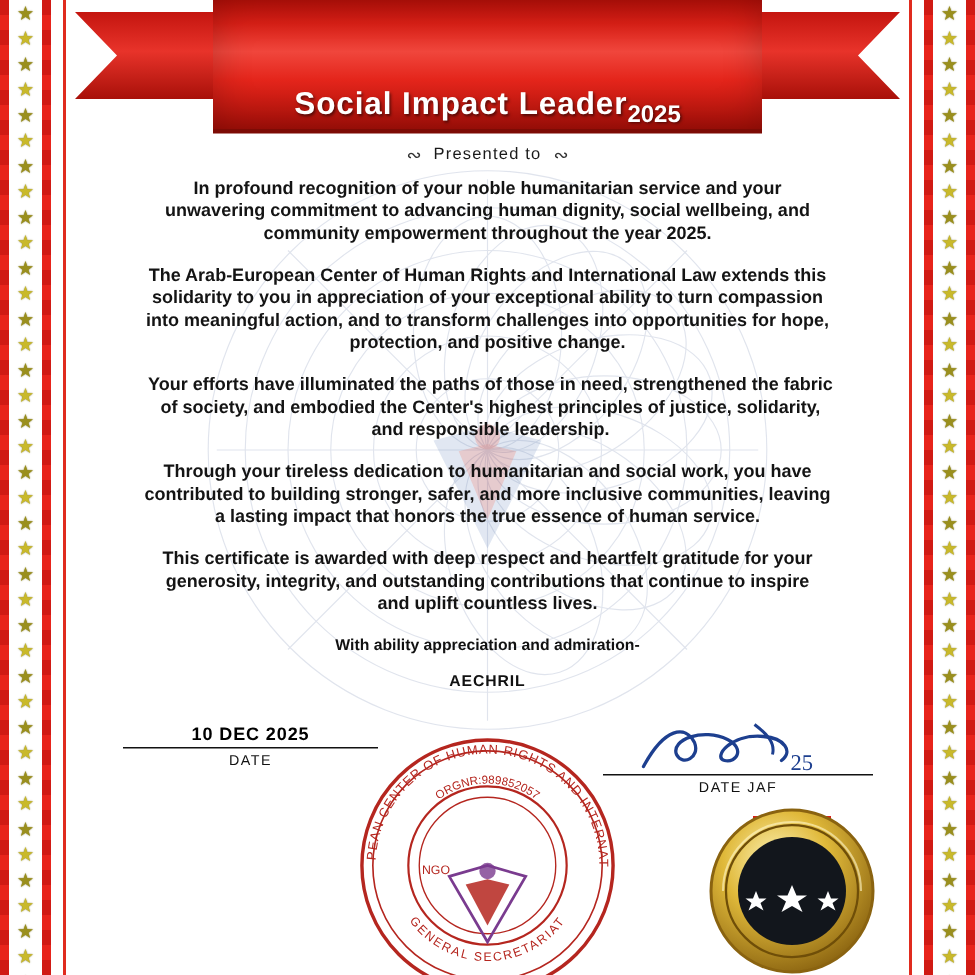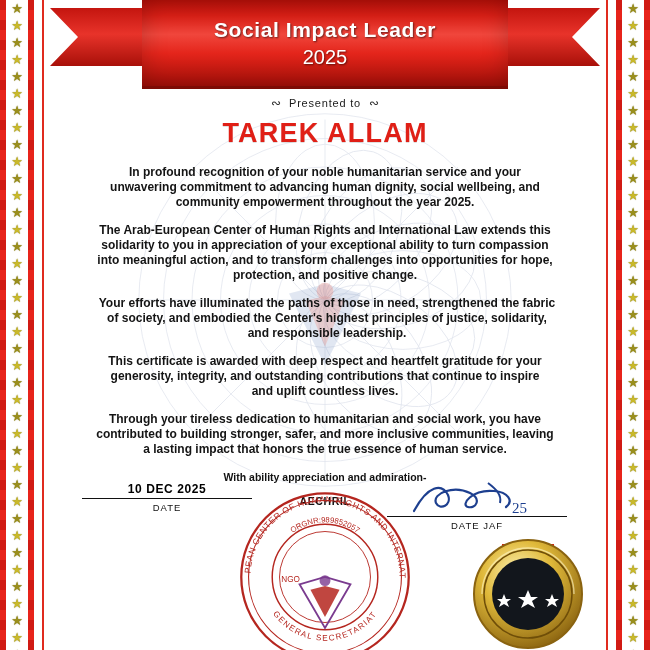--- a/index.html
+++ b/index.html
@@ -120,37 +120,37 @@
     height: 86px;
     background:
       linear-gradient(to bottom,
         #b81009 0%,
         #d81f16 18%,
         #f0463c 40%,
         #e4251b 62%,
         #a60f08 100%);
     border-bottom: 3px solid #7d0b05;
     display: flex;
-    flex-direction: column;
-    align-items: center;
+    flex-direction: row;
+    align-items: flex-end;
     justify-content: center;
     box-shadow: inset 0 0 26px rgba(0,0,0,0.22);
   }
   .ribbon-title {
     color: #ffffff;
     font-size: 21px;
     font-weight: bold;
     letter-spacing: 0.6px;
     text-shadow: 1px 1px 2px rgba(0,0,0,0.55);
     margin-bottom: 4px;
   }
   .ribbon-year {
     color: #ffffff;
-    font-size: 20px;
-    font-weight: normal;
+    font-size: 16px;
+    font-weight: bold;
     text-shadow: 1px 1px 2px rgba(0,0,0,0.55);
   }
 
   
   .watermark {
     position: absolute;
     left: 50%;
     top: 300px;
     transform: translate(-50%, -50%);
     width: 380px;
@@ -229,21 +229,21 @@
     font-size: 10.5px;
     font-weight: bold;
     letter-spacing: 0.6px;
     margin-bottom: 10px;
   }
 
   
   .sign-area {
     position: absolute;
     left: 60px;
-    right: 63px;
+    right: 48px;
     top: 482px;
     height: 60px;
   }
   .sign-block {
     position: absolute;
     text-align: center;
   }
   .sign-block.date { left: 22px; width: 170px; }
   .sign-block.signature { right: 20px; width: 180px; }
 
@@ -440,27 +440,26 @@
   </div>
 
   <div class="content">
 
     <div class="presented-row">
       <span class="swirl">∾</span>
       <span class="presented-text">Presented to</span>
       <span class="swirl">∾</span>
     </div>
 
-    <div class="recipient">TAREK ALLAM</div>
 
     <p class="para p1">In profound recognition of your noble humanitarian service and your unwavering commitment to advancing human dignity, social wellbeing, and community empowerment throughout the year 2025.</p>
     <p class="para p2">The Arab-European Center of Human Rights and International Law extends this solidarity to you in appreciation of your exceptional ability to turn compassion into meaningful action, and to transform challenges into opportunities for hope, protection, and positive change.</p>
     <p class="para p3">Your efforts have illuminated the paths of those in need, strengthened the fabric of society, and embodied the Center's highest principles of justice, solidarity, and responsible leadership.</p>
+    <p class="para p4">Through your tireless dedication to humanitarian and social work, you have contributed to building stronger, safer, and more inclusive communities, leaving a lasting impact that honors the true essence of human service.</p>
     <p class="para p5">This certificate is awarded with deep respect and heartfelt gratitude for your generosity, integrity, and outstanding contributions that continue to inspire and uplift countless lives.</p>
-    <p class="para p4">Through your tireless dedication to humanitarian and social work, you have contributed to building stronger, safer, and more inclusive communities, leaving a lasting impact that honors the true essence of human service.</p>
 
     <div class="closing">With ability appreciation and admiration-</div>
     <div class="org-abbrev">AECHRIL</div>
   </div>
 
   <div class="sign-area">
     <div class="sign-block date">
       <div class="sign-value">10 DEC 2025</div>
       <div class="sign-line"></div>
       <div class="sign-label">DATE</div>

